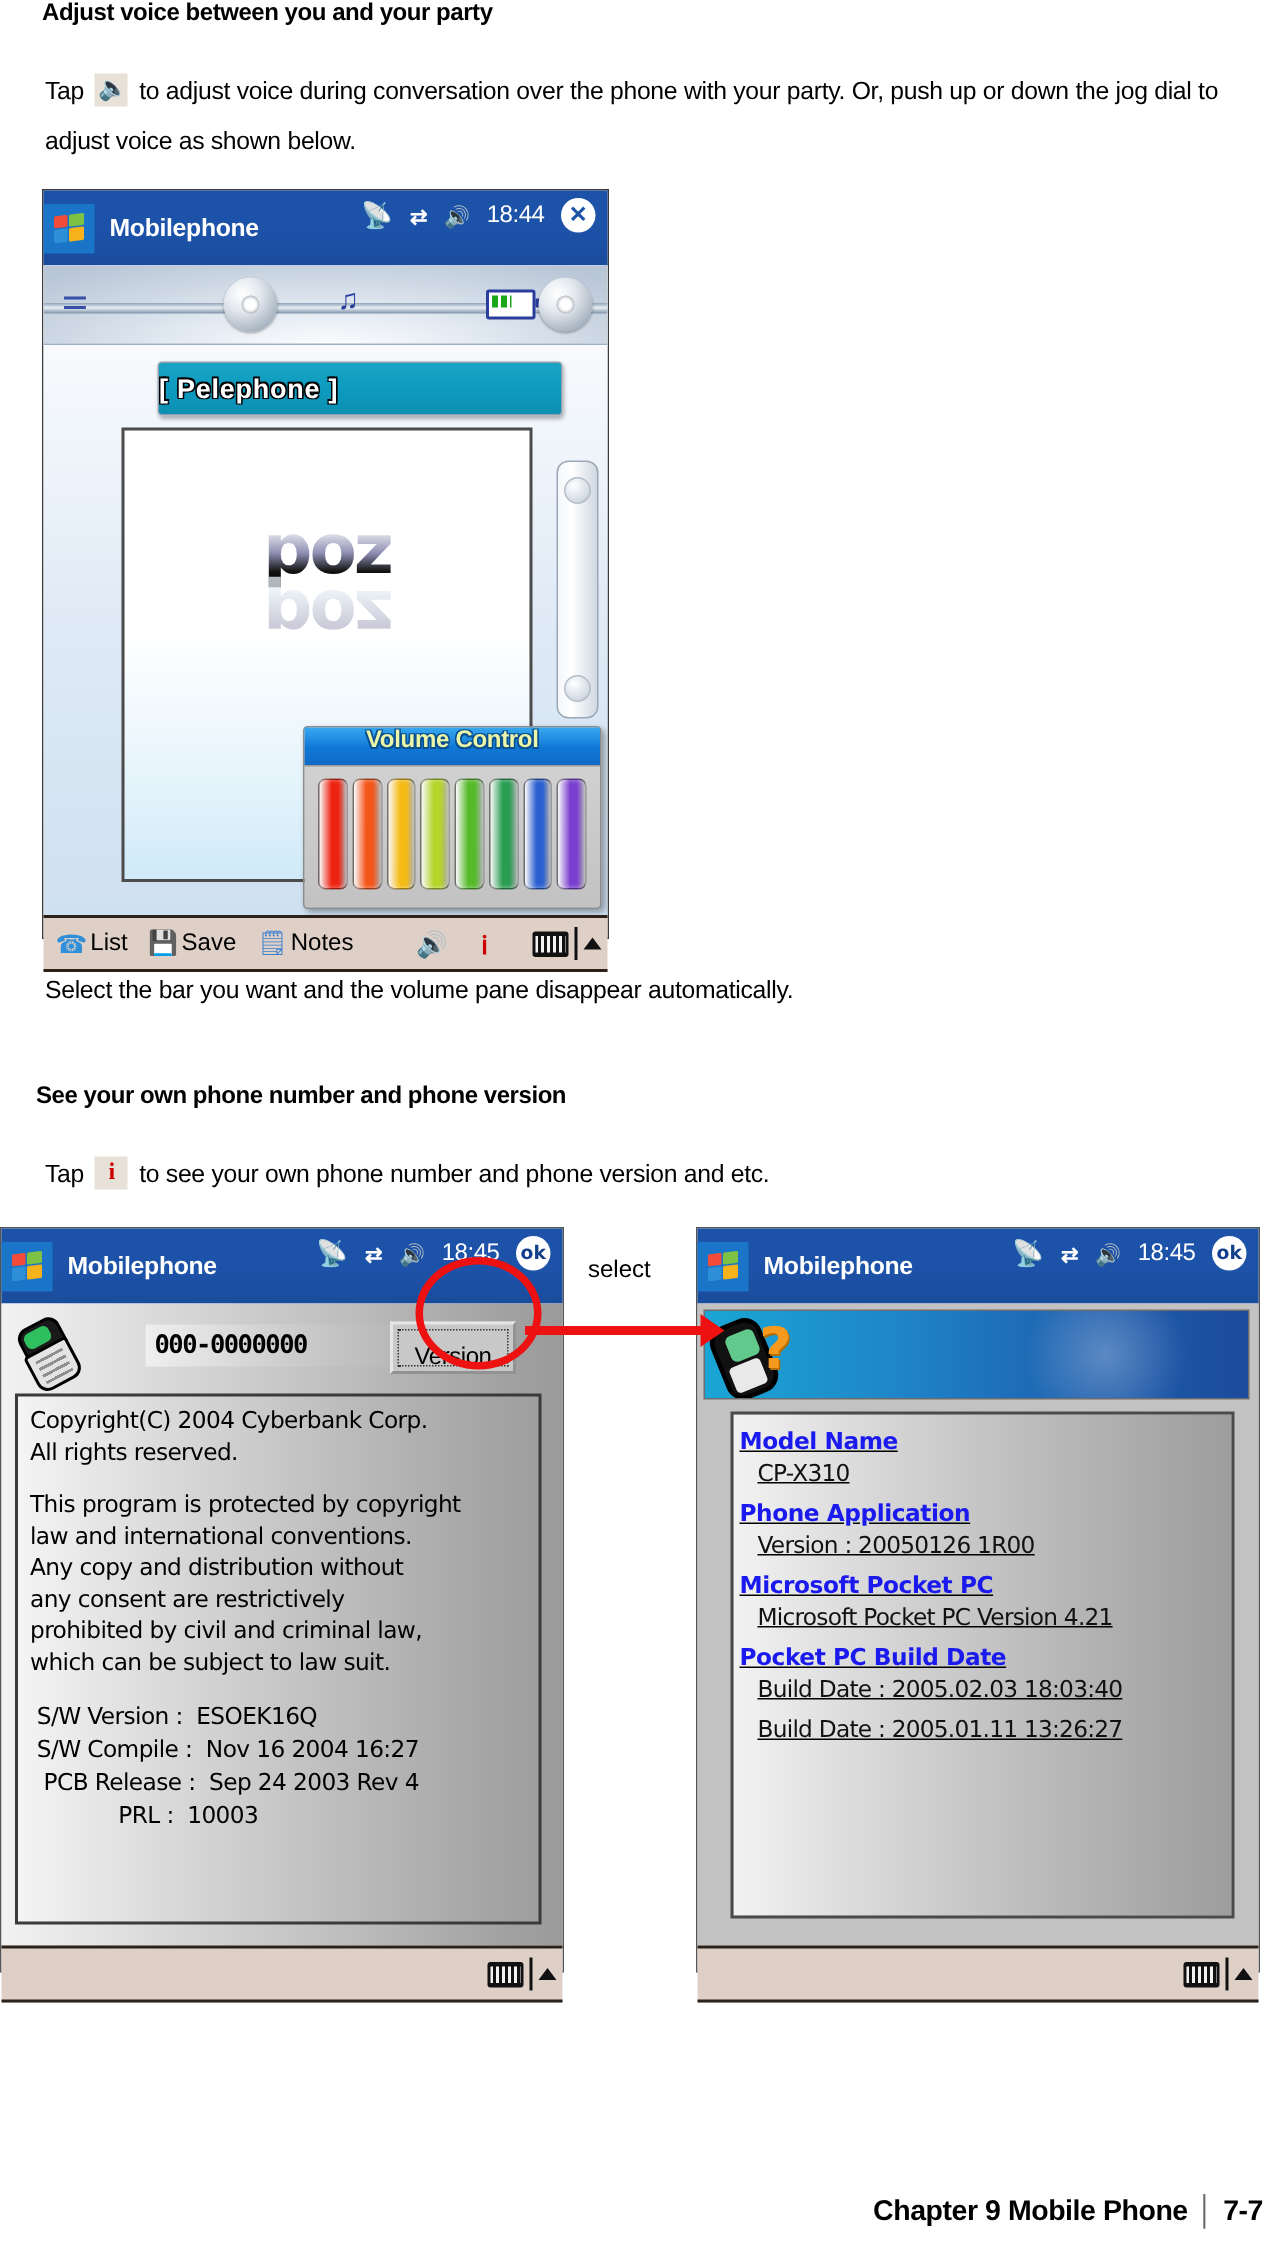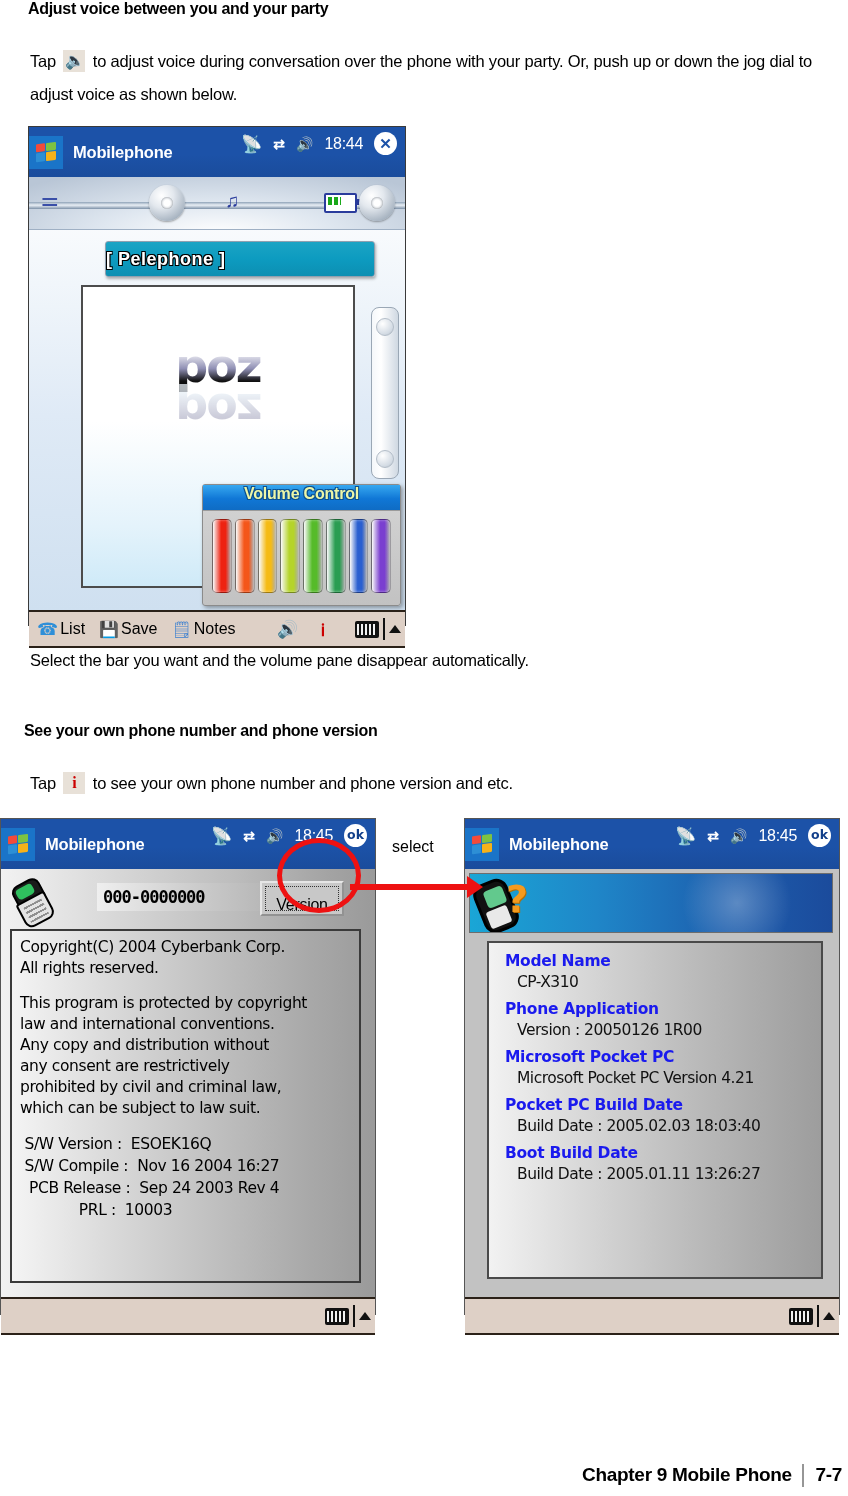--- a/index.html
+++ b/index.html
@@ -370,23 +370,24 @@
   }
   .phq-ico .qm{
     position:absolute;left:30px;top:2px;font-size:38px;font-weight:bold;color:#f59a1e;
     font-family:"DejaVu Sans",sans-serif;line-height:38px;
     text-shadow:1px 1px 0 #b56e05;
   }
   .ver-list{
     position:absolute;left:22px;right:16px;top:72px;bottom:18px;
     border:2px solid #4a4a4a;
     background: linear-gradient(to right,#f2f2f2 0%,#d6d6d6 30%,#bcbcbc 60%,#a6a6a6 88%,#9d9d9d 100%);
-    padding:8px 16px;
+    padding:8px 4px;
     box-sizing:border-box;
     overflow:hidden;
+    text-decoration:underline;
   }
   .ver-item{ margin-bottom:6px; }
   .ver-item .h{
     font-family:"DejaVu Sans",sans-serif;
     font-weight:bold;font-size:15.5px;color:#1a1aee;letter-spacing:-0.3px;line-height:21px;
   }
   .ver-item .v{
     font-family:"DejaVu Sans",sans-serif;
     font-size:15.5px;color:#111;letter-spacing:-0.5px;line-height:21px;margin-left:12px;
   }
@@ -635,21 +636,20 @@
         </div>
         <div class="ver-item">
           <div class="h">Microsoft Pocket PC</div>
           <div class="v">Microsoft Pocket PC Version 4.21</div>
         </div>
         <div class="ver-item">
           <div class="h">Pocket PC Build Date</div>
           <div class="v">Build Date : 2005.02.03 18:03:40</div>
         </div>
         <div class="ver-item">
-          <div class="h">Boot Build Date</div>
           <div class="v">Build Date : 2005.01.11 13:26:27</div>
         </div>
       </div>
   </div>
 
   <div class="softbar">
     <div class="sip-group">
       <div class="kbd-ico"></div>
       <div class="sip-bar"></div>
       <div class="sip-arrow"></div>

